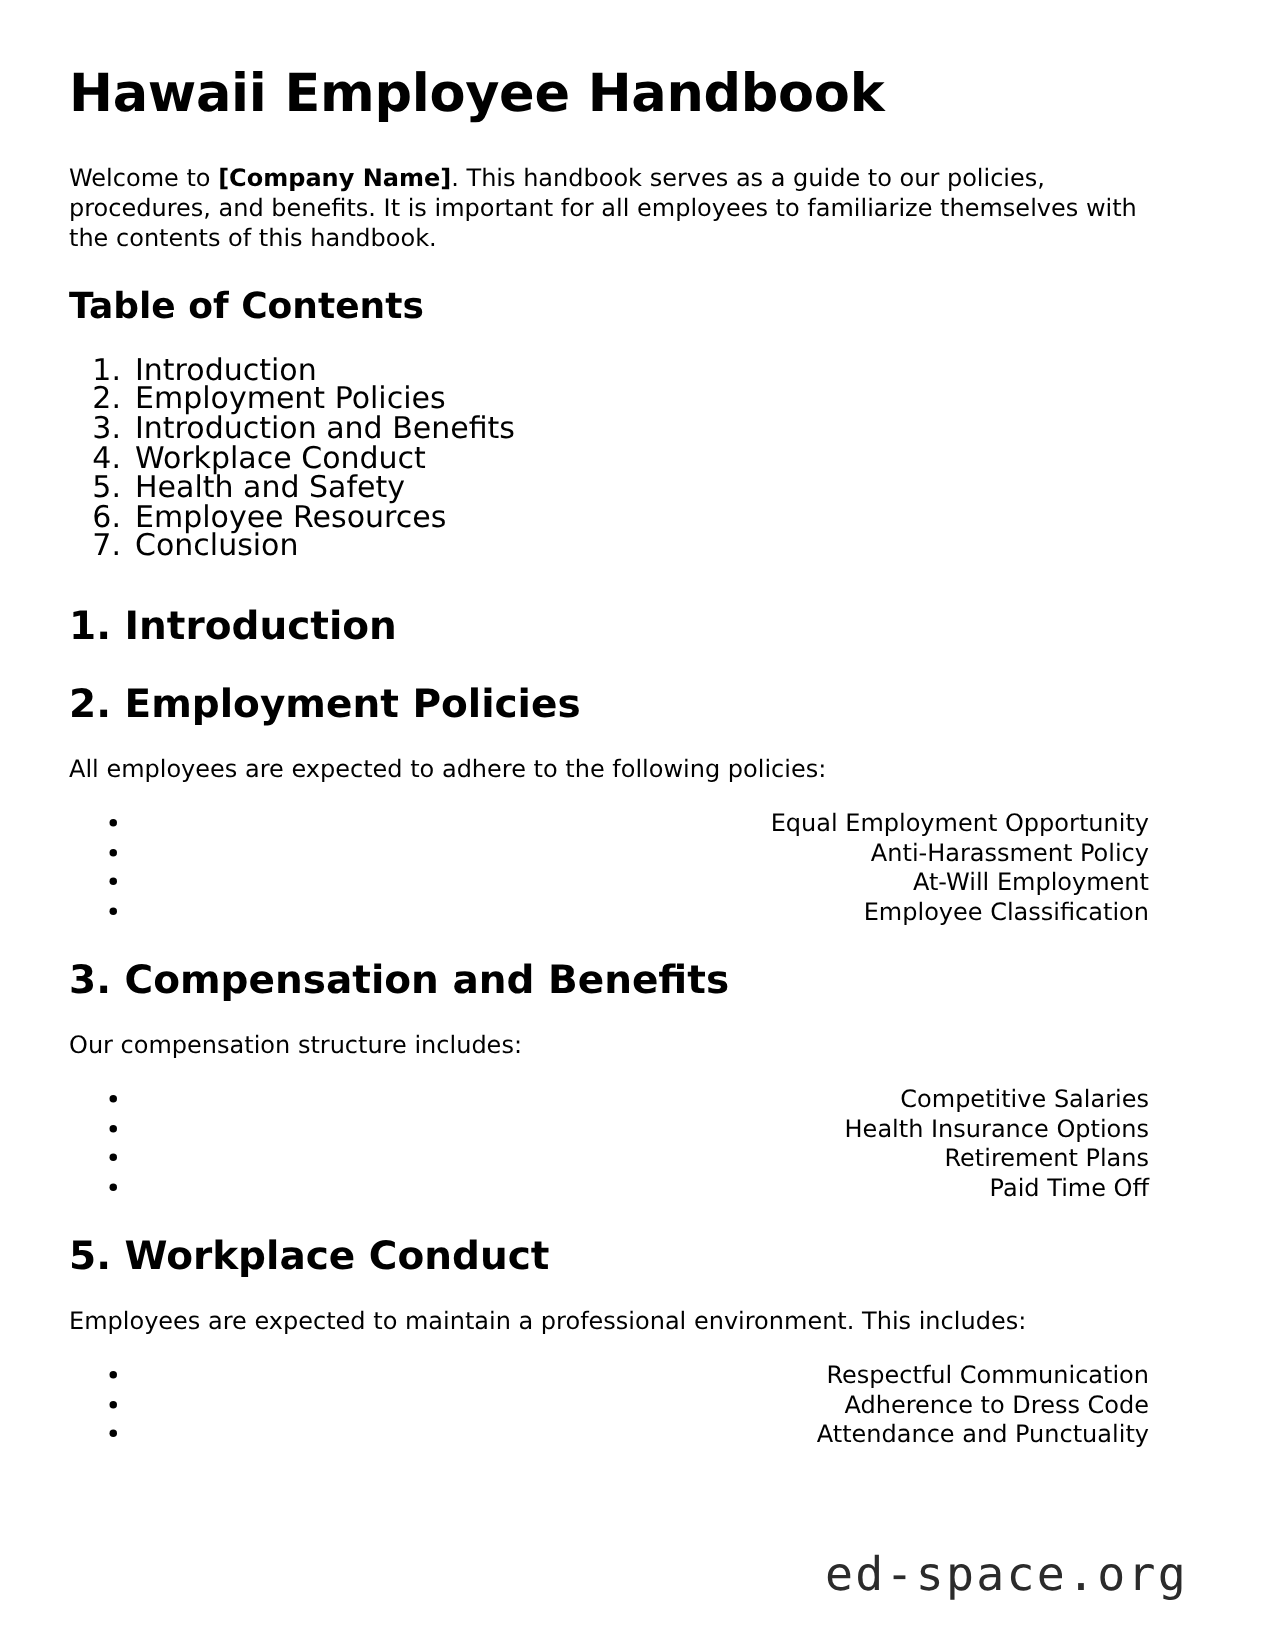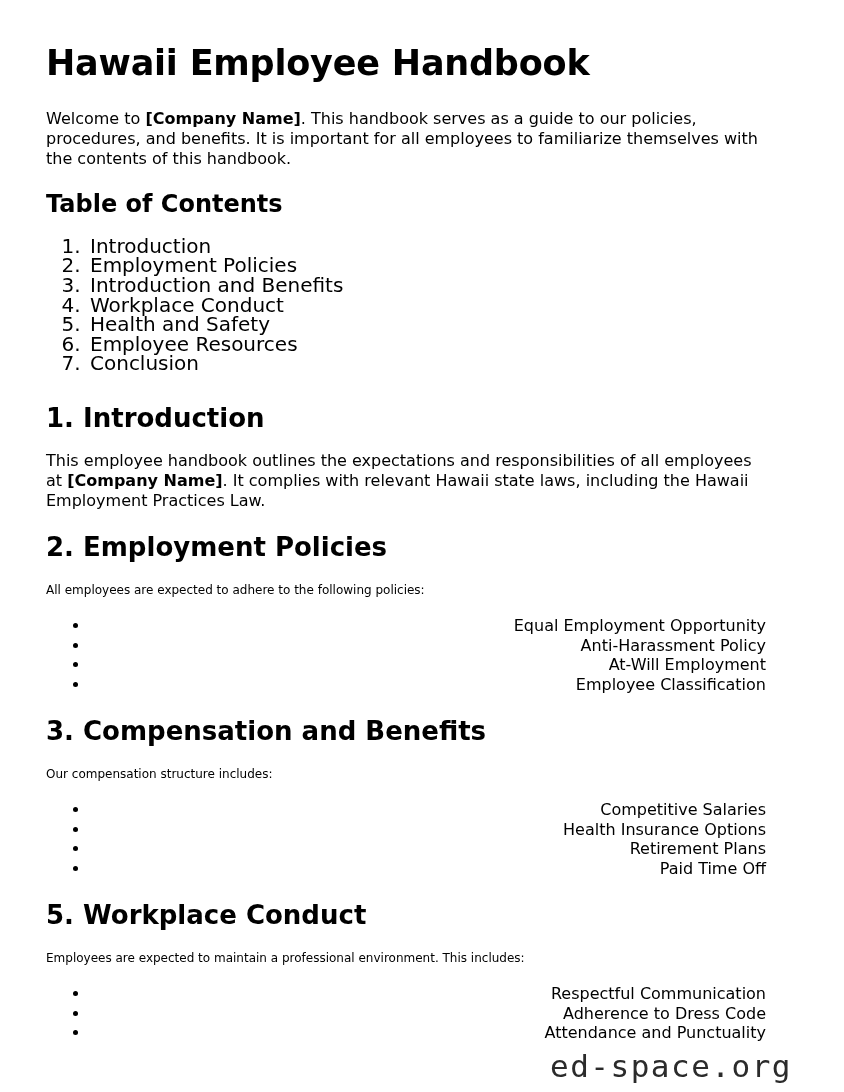--- a/index.html
+++ b/index.html
@@ -72,28 +72,28 @@
     list-style-type: disc;
   }
   ul.bullets li {
     padding-left: 3px;
     text-align: right;
   }
   .section-block {
     margin-bottom: 22px;
   }
   .lead {
-    font-size: 12px;
+    font-size: 16px;
     line-height: 20px;
     margin: 0 0 16px 0;
   }
   .watermark {
     position: absolute;
     right: 24px;
-    bottom: 8px;
+    bottom: 24px;
     font-family: "DejaVu Sans Mono", monospace;
     font-size: 31px;
     letter-spacing: 1.5px;
     color: #2b2b2b;
     white-space: nowrap;
   }
 </style>
 </head>
 <body>
 
@@ -111,21 +111,20 @@
         <li>Introduction and Benefits</li>
         <li>Workplace Conduct</li>
         <li>Health and Safety</li>
         <li>Employee Resources</li>
         <li>Conclusion</li>
       </ol>
   </div>
 
   <div class="section-block">
     <h2 class="h2 section">1. Introduction</h2>
-    <p class="para"><span>This employee handbook outlines the expectations and responsibilities of all employees at </span><b>[Company Name]</b><span>. It complies with relevant Hawaii state laws, including the Hawaii Employment Practices Law.</span></p>
   </div>
 
   <div class="section-block">
     <h2 class="h2 section">2. Employment Policies</h2>
     <p class="lead">All employees are expected to adhere to the following policies:</p>
     <ul class="bullets">
         <li>Equal Employment Opportunity</li>
         <li>Anti-Harassment Policy</li>
         <li>At-Will Employment</li>
         <li>Employee Classification</li>

